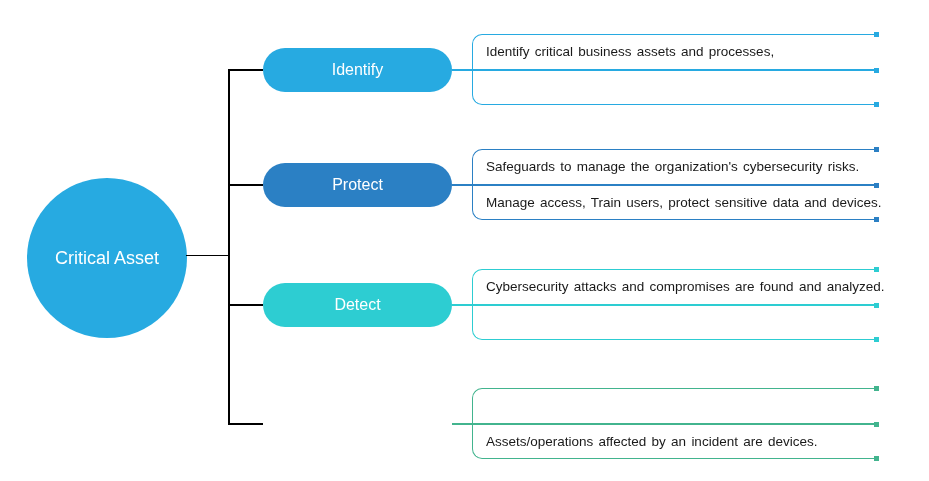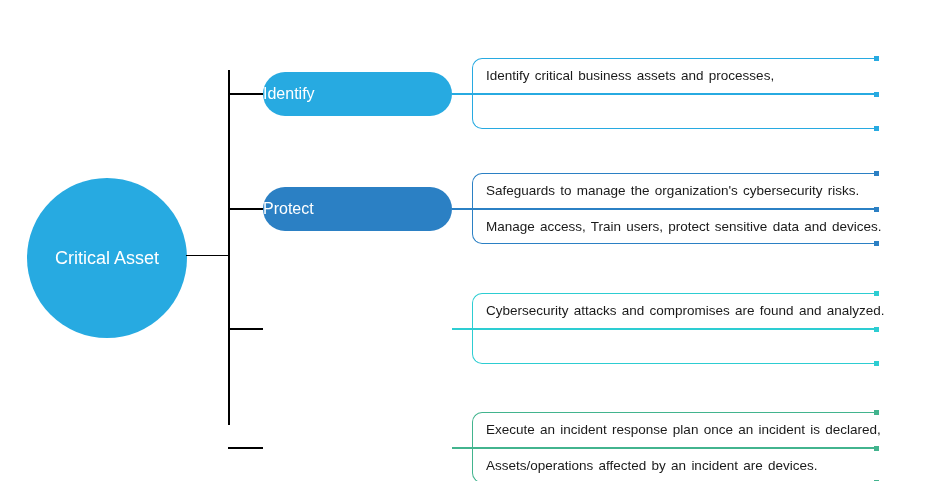--- a/index.html
+++ b/index.html
@@ -23,25 +23,25 @@
     background:var(--c-identify);display:flex;align-items:center;justify-content:center;
     color:var(--c-node_text);font-size:18px;text-align:center;
   }
   
   .hline{position:absolute;height:1.5px;background:var(--c-line);}
   .vline{position:absolute;width:1.5px;background:var(--c-line);}
   .link-root{left:186px;top:254.5px;width:42px;}
   .trunk{left:228px;top:69.5px;height:355px;}
   
   .section{position:absolute;left:0;top:0;width:929px;height:481px;pointer-events:none;}
-  .section > *{pointer-events:auto;margin-top:24px;}
+  .section > *{pointer-events:auto;}
   .branch{position:absolute;left:228px;top:calc(var(--mid) - 0.75px);width:35px;height:1.5px;background:var(--c-line);}
   .pill{
     position:absolute;left:263px;top:calc(var(--mid) - var(--pillh)/2);width:189px;height:var(--pillh);
-    border-radius:26px;background:var(--color);display:flex;align-items:center;justify-content:flex-start;
+    border-radius:26px;background:var(--color);display:flex;align-items:center;justify-content:center;
   }
   .pill-label{color:var(--c-node_text);font-size:16px;line-height:20px;text-align:center;white-space:pre-line;}
   .bracket{
     position:absolute;left:472px;top:calc(var(--mid) - 36px);width:404px;height:71px;box-sizing:border-box;
     border:1.5px solid var(--color);border-right:none;border-radius:10px 0 0 10px;background:transparent;
   }
   .midrail{position:absolute;left:452px;top:calc(var(--mid) - 0.75px);width:424px;height:1.5px;background:var(--color);}
   .dot{position:absolute;left:874px;width:5px;height:5px;background:var(--color);}
   .dot.t{top:calc(var(--mid) - 38px);}
   .dot.m{top:calc(var(--mid) - 2.5px);}
@@ -91,32 +91,34 @@
     <div class="midrail"></div>
     <div class="dot t"></div>
     <div class="dot m"></div>
     <div class="dot b"></div>
     <div class="row r1">Safeguards to manage the organization's cybersecurity risks.</div>
     <div class="row r2">Manage access, Train users, protect sensitive data and devices.</div>
   </div>
 
   <div class="section s3">
     <div class="branch"></div>
+    <div class="pill">
+      <span class="pill-label">Detect</span>
+    </div>
     <div class="bracket"></div>
     <div class="midrail"></div>
     <div class="dot t"></div>
     <div class="dot m"></div>
     <div class="dot b"></div>
     <div class="row r1">Cybersecurity attacks and compromises are found and analyzed.</div>
   </div>
 
   <div class="section s4">
     <div class="branch"></div>
     <div class="bracket"></div>
     <div class="midrail"></div>
     <div class="dot t"></div>
     <div class="dot m"></div>
     <div class="dot b"></div>
-    <div class="row r1">Execute an incident response plan once an incident is declared,</div>
     <div class="row r2">Assets/operations affected by an incident are devices.</div>
   </div>
 
 </div>
 
 </body></html>

